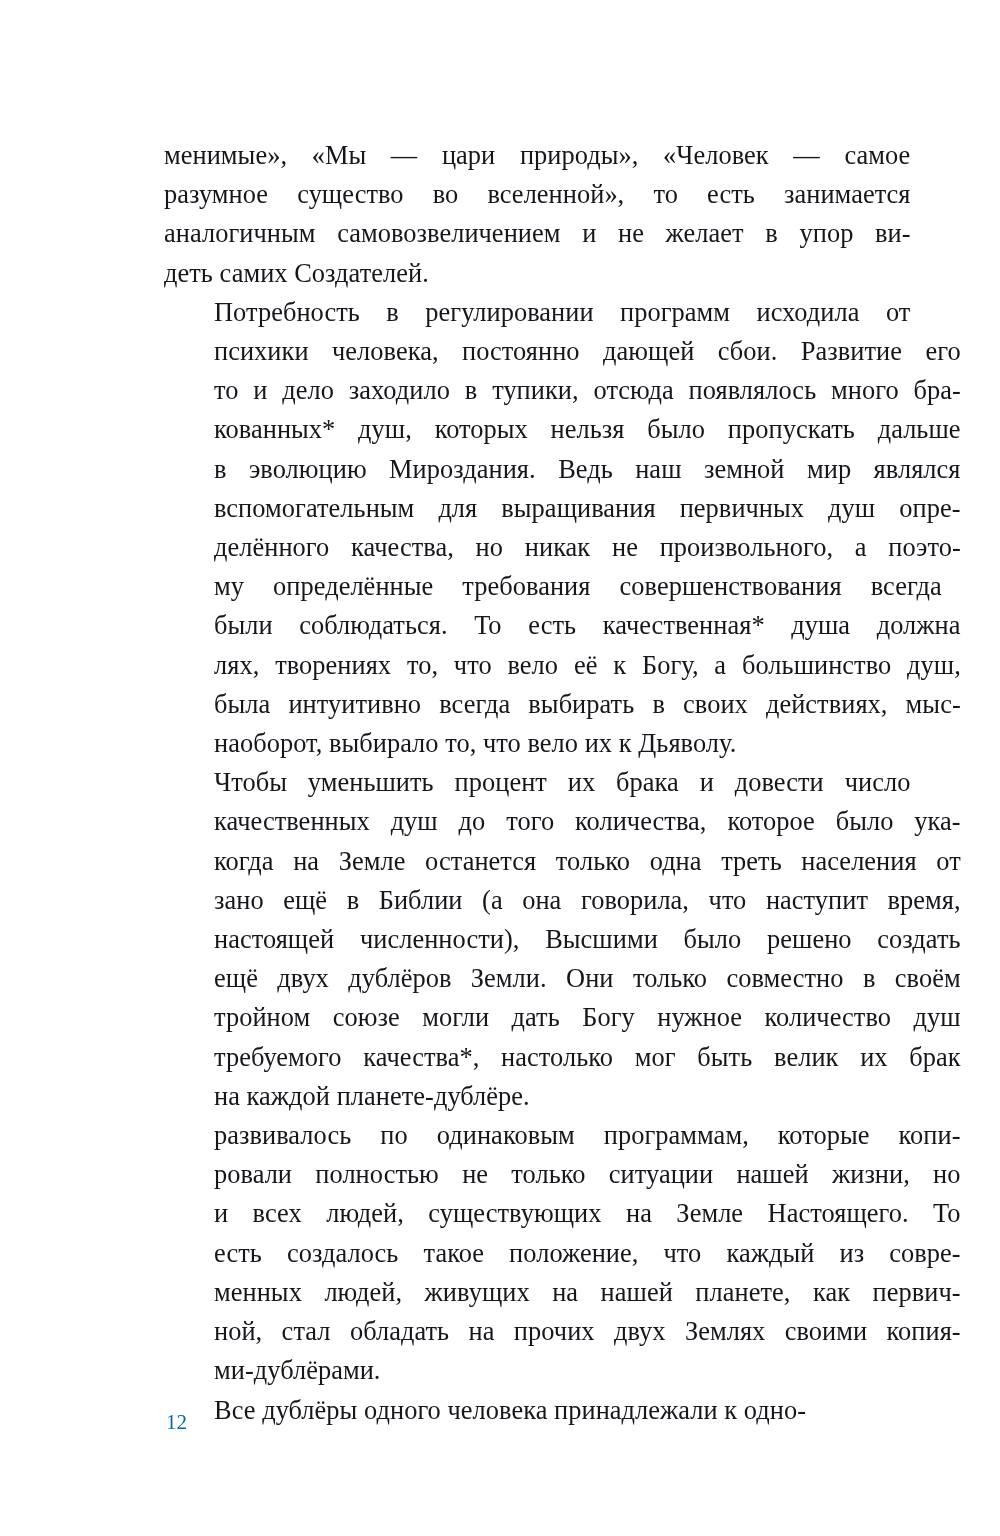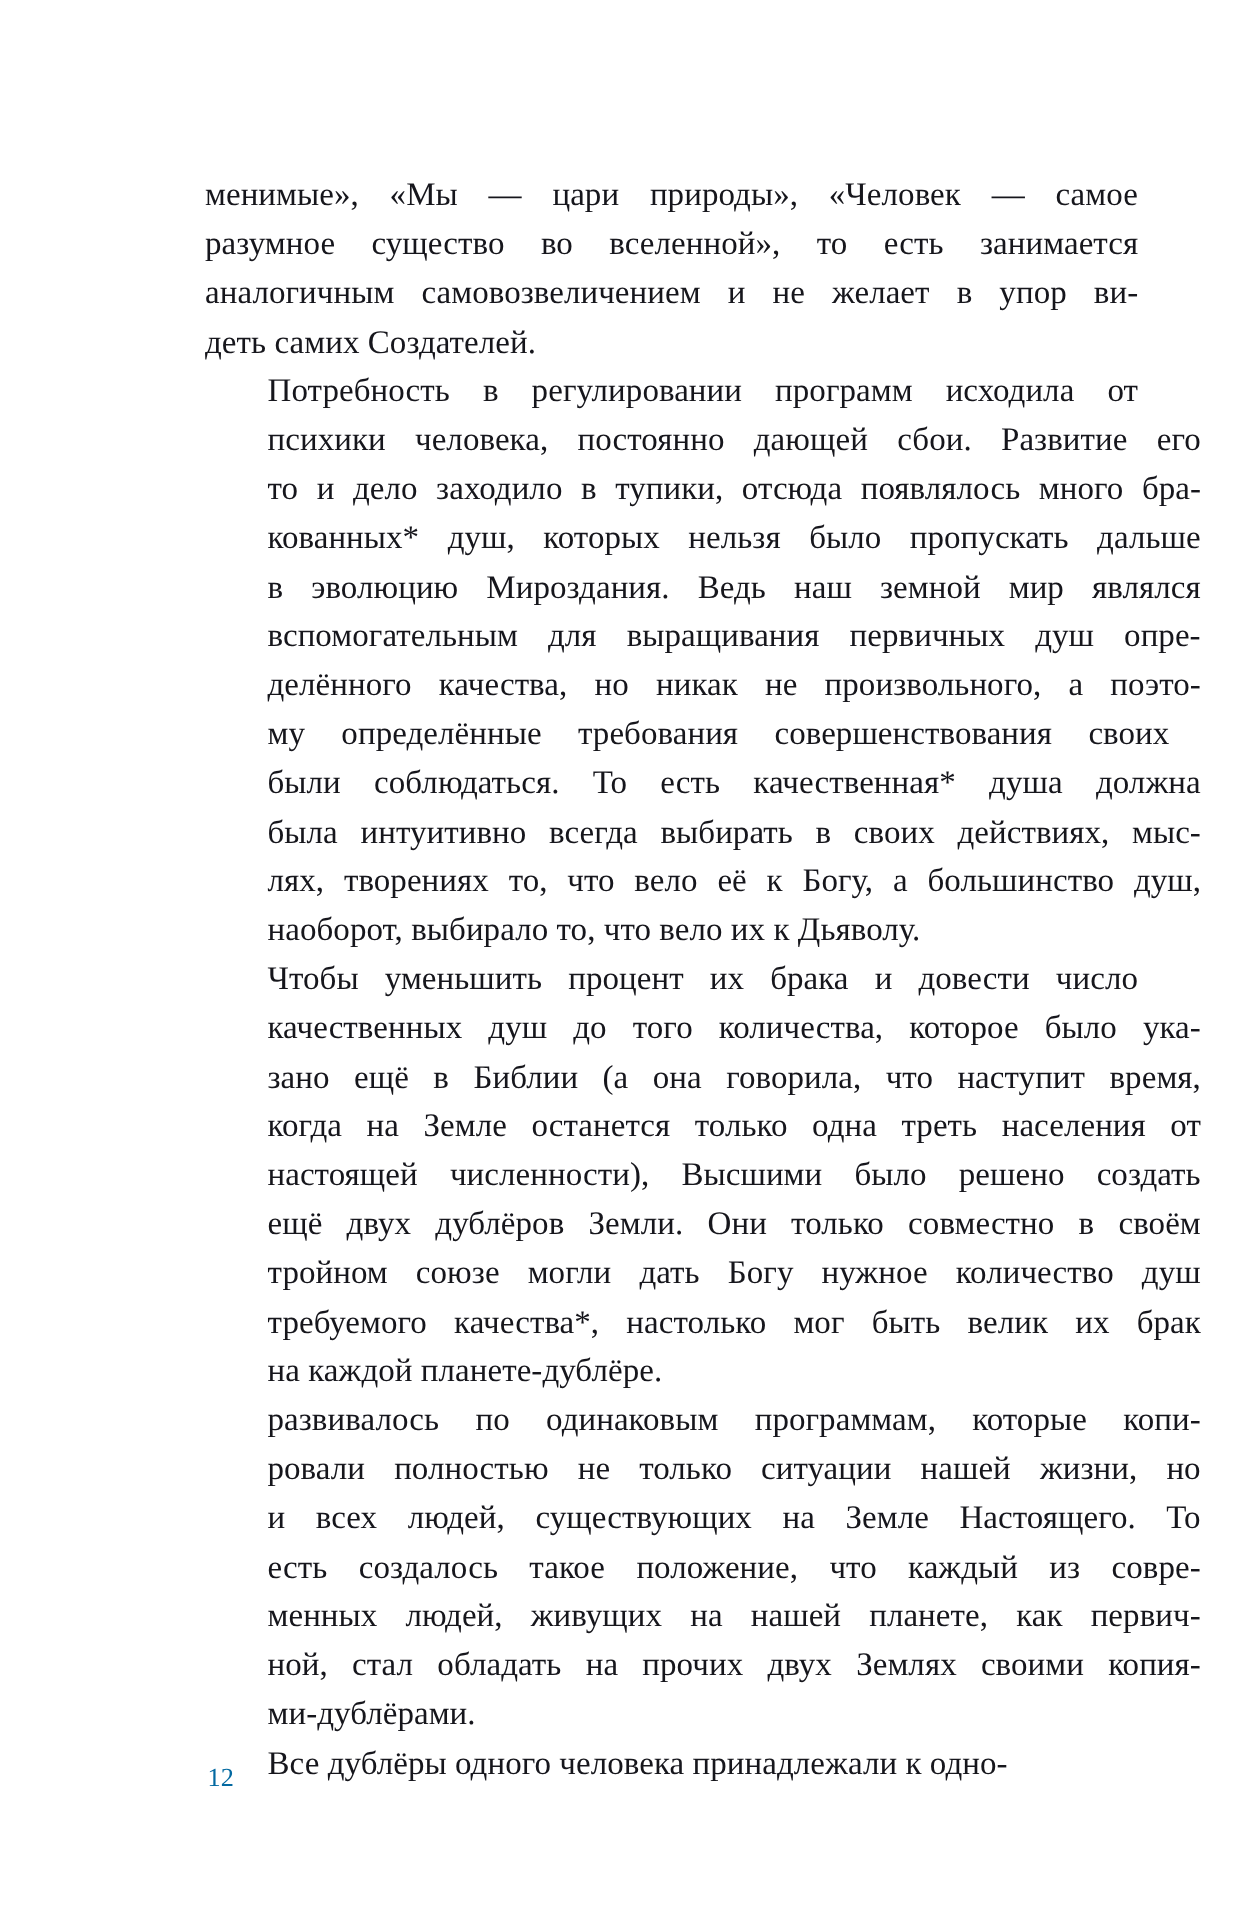--- a/index.html
+++ b/index.html
@@ -94,32 +94,32 @@
     </p>
 
     <p class="para indent">
       <span class="ln first-indent" style="word-spacing: 19.794px;">Потребность в регулировании программ исходила от</span>
       <span class="ln" style="word-spacing: 16.781px;">психики человека, постоянно дающей сбои. Развитие его</span>
       <span class="ln" style="word-spacing: 8.191px;">то и дело заходило в тупики, отсюда появлялось много бра-</span>
       <span class="ln" style="word-spacing: 16.143px;">кованных* душ, которых нельзя было пропускать дальше</span>
       <span class="ln" style="word-spacing: 15.79px;">в эволюцию Мироздания. Ведь наш земной мир являлся</span>
       <span class="ln" style="word-spacing: 17.403px;">вспомогательным для выращивания первичных душ опре-</span>
       <span class="ln" style="word-spacing: 15.1px;">делённого качества, но никак не произвольного, а поэто-</span>
-      <span class="ln" style="word-spacing: 22.441px;">му определённые требования совершенствования своих</span>
+      <span class="ln" style="word-spacing: 22.441px;">му определённые требования совершенствования всегда</span>
       <span class="ln" style="word-spacing: 19.969px;">были соблюдаться. То есть качественная* душа должна</span>
+      <span class="ln" style="word-spacing: 9.181px;">лях, творениях то, что вело её к Богу, а большинство душ,</span>
       <span class="ln" style="word-spacing: 11.487px;">была интуитивно всегда выбирать в своих действиях, мыс-</span>
-      <span class="ln" style="word-spacing: 9.181px;">лях, творениях то, что вело её к Богу, а большинство душ,</span>
       <span class="ln last">наоборот, выбирало то, что вело их к Дьяволу.</span>
     </p>
 
     <p class="para indent">
       <span class="ln first-indent" style="word-spacing: 14.232px;">Чтобы уменьшить процент их брака и довести число</span>
       <span class="ln" style="word-spacing: 14.232px;">качественных душ до того количества, которое было ука-</span>
+      <span class="ln" style="word-spacing: 12.959px;">когда на Земле останется только одна треть населения от</span>
       <span class="ln" style="word-spacing: 12.905px;">зано ещё в Библии (а она говорила, что наступит время,</span>
-      <span class="ln" style="word-spacing: 12.959px;">когда на Земле останется только одна треть населения от</span>
       <span class="ln" style="word-spacing: 19.091px;">настоящей численности), Высшими было решено создать</span>
       <span class="ln" style="word-spacing: 12.744px;">ещё двух дублёров Земли. Они только совместно в своём</span>
       <span class="ln" style="word-spacing: 15.801px;">тройном союзе могли дать Богу нужное количество душ</span>
       <span class="ln" style="word-spacing: 15.1px;">требуемого качества*, настолько мог быть велик их брак</span>
       <span class="ln last">на каждой планете-дублёре.</span>
     </p>
 
     <p class="para indent">
       <span class="ln" style="word-spacing: 22.403px;">развивалось по одинаковым программам, которые копи-</span>
       <span class="ln" style="word-spacing: 16.616px;">ровали полностью не только ситуации нашей жизни, но</span>

